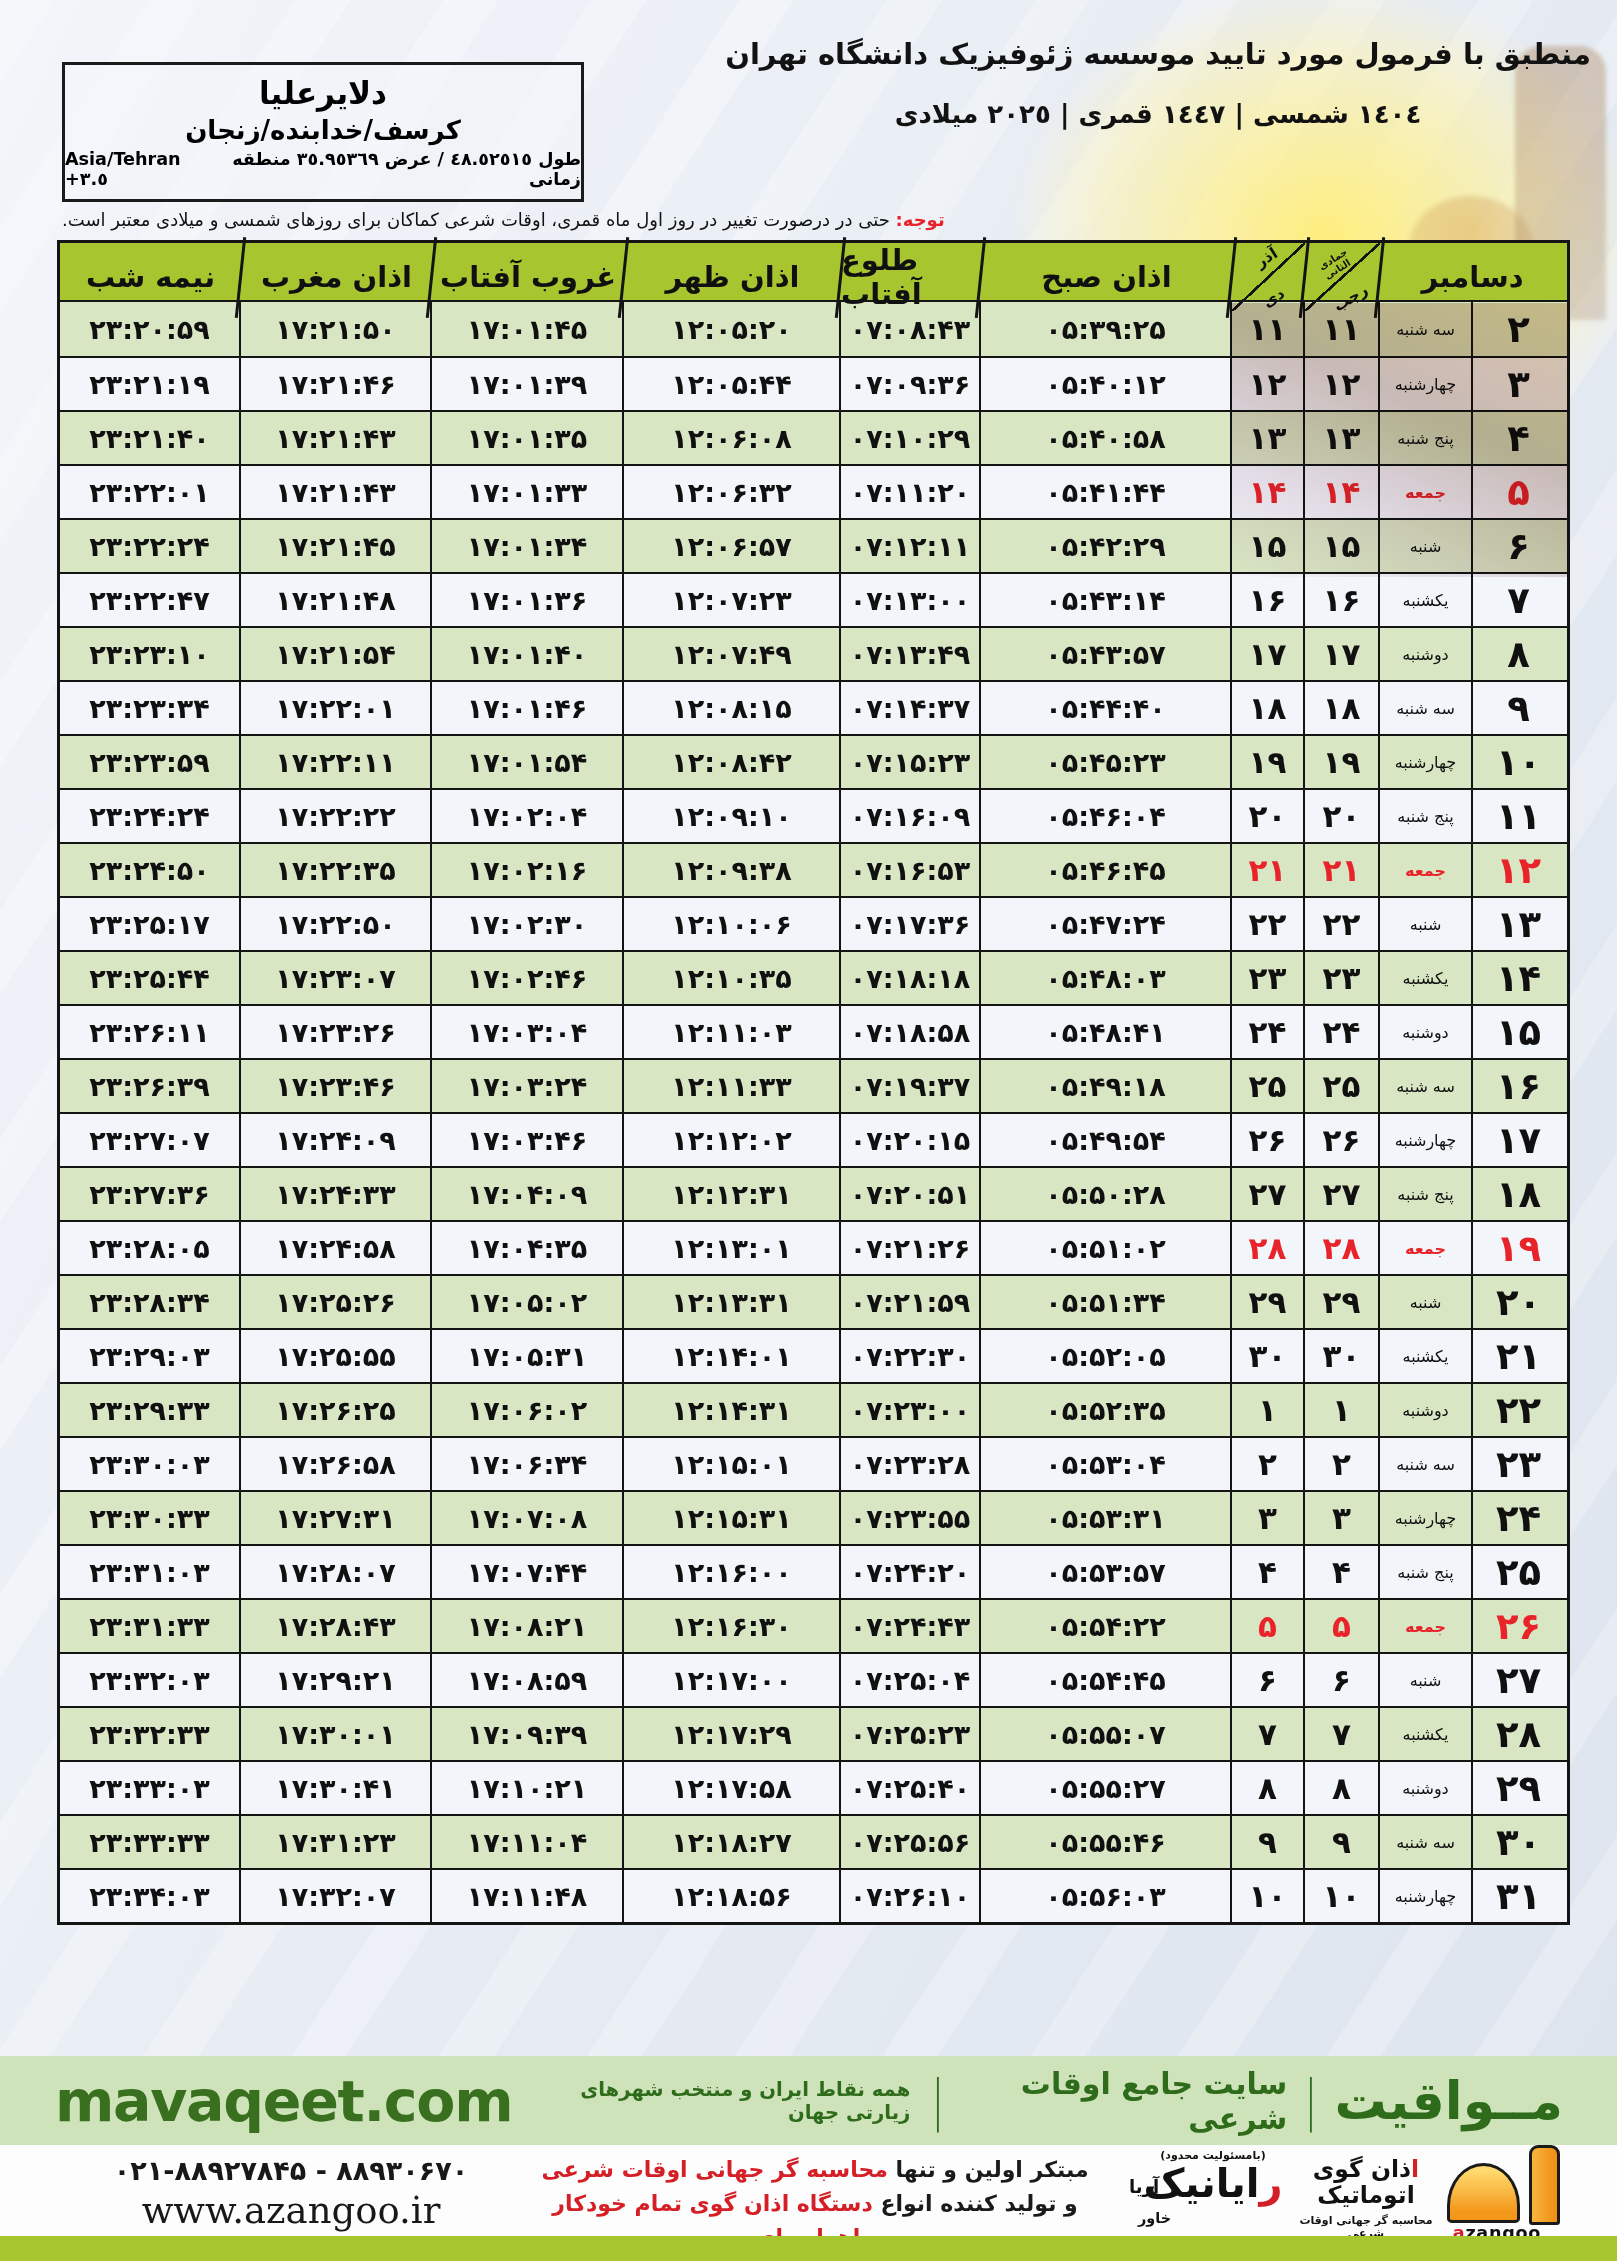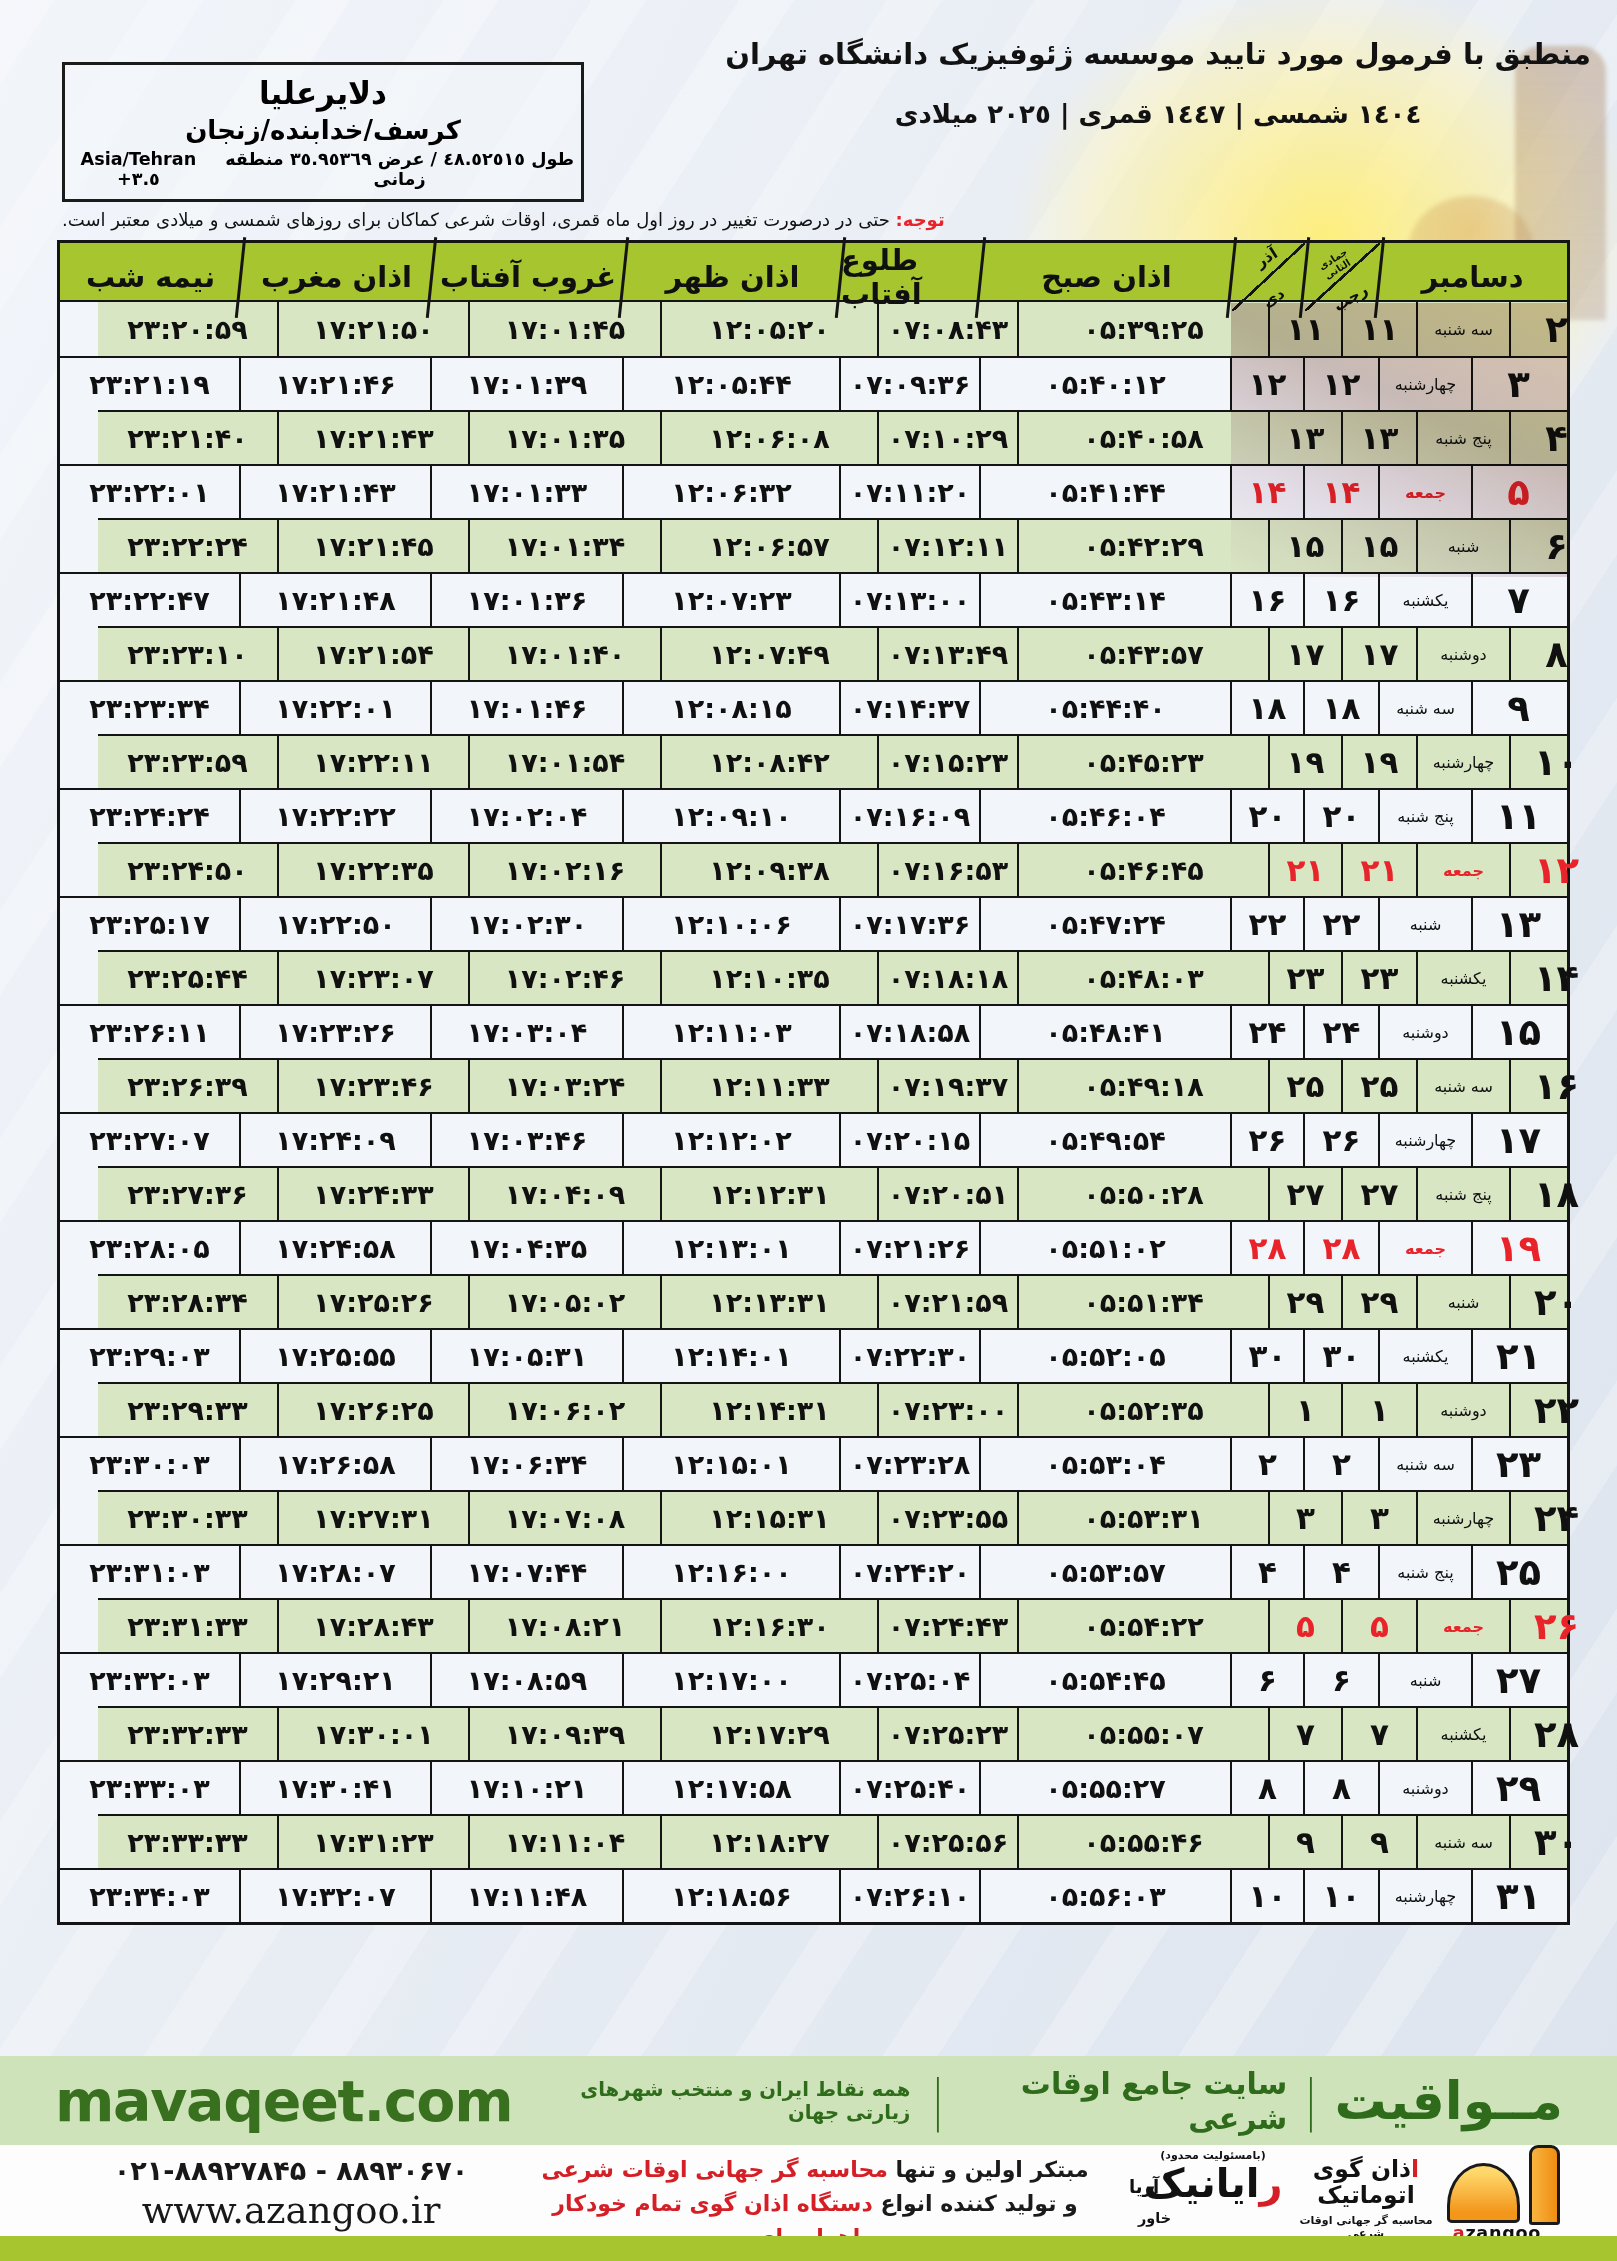--- a/index.html
+++ b/index.html
@@ -18,21 +18,21 @@
     background:radial-gradient(circle at 50% 35%,rgba(214,150,60,.40),rgba(150,90,50,.15) 75%,rgba(255,255,255,0));filter:blur(2.6px);}
 
   
   .title-block{position:absolute;top:34px;right:26px;width:868px;text-align:center;direction:rtl;color:#121212;}
   .title-block h1{margin:0;font-size:56px;font-weight:bold;line-height:1.12;}
   .subtitle{font-size:29px;font-weight:bold;margin-top:2.6px;}
   .dateline{font-size:26px;margin-top:28px;font-weight:bold;}
 
   
   .loc-box{position:absolute;left:62px;top:62px;width:522px;height:140px;border:3.3px solid #1b1b1b;
-    background:rgba(242,246,250,.55);direction:rtl;display:flex;flex-direction:column;align-items:center;justify-content:center;gap:3.9px;box-sizing:border-box;text-align:center;}
+    background:rgba(242,246,250,.55);direction:rtl;display:flex;flex-direction:column;align-items:center;justify-content:center;gap:3.9px;box-sizing:border-box;}
   .loc-name{font-size:31px;font-weight:bold;}
   .loc-region{font-size:26px;font-weight:bold;}
   .loc-coords{font-size:17.6px;font-weight:bold;display:flex;direction:rtl;gap:6.5px;align-items:baseline;}
   .tz{direction:ltr;unicode-bidi:isolate;}
 
   
   .notice{position:absolute;left:62px;top:209px;direction:rtl;font-size:18px;white-space:nowrap;color:#111;}
   .notice .red{color:#e8232a;font-weight:bold;}
 
   
@@ -43,21 +43,21 @@
     font-size:29px;font-weight:bold;color:#101010;}
   .thead .hcell:not(:last-child)::after{content:"";position:absolute;right:-0.7px;top:-6.5px;bottom:-6.5px;width:2.6px;background:#141414;transform:rotate(6deg);}
   .diag{background-image:linear-gradient(to top left,transparent calc(50% - 1.3px),#141414 calc(50% - 1.3px),#141414 calc(50% + 1.3px),transparent calc(50% + 1.3px));}
   .diag .d-top{position:absolute;top:5.2px;left:50%;transform:translateX(-62%) rotate(-32deg);font-size:15.7px;font-weight:bold;}
   .diag .d-top.small{font-size:9.8px;top:7.8px;}
   .diag .d-bot{position:absolute;bottom:3.9px;left:50%;transform:translateX(-30%) rotate(-32deg);font-size:15.7px;font-weight:bold;}
 
   .tbody .row{display:grid;grid-template-columns:181px 191px 192px 217px 140px 251px 73px 75px 93px 91px;
     height:54px;border-top:2.6px solid #141414;background:#f2f5f9;box-sizing:border-box;}
   .tbody .row:first-child{border-top:none;}
-  .tbody .row.alt{background:#d9e6c4;margin-left:38px;}
+  .tbody .row.alt{background:#d9e6c4;}
   .cell{display:flex;align-items:center;justify-content:center;box-sizing:border-box;color:#101010;}
   .row .cell:not(:last-child){border-right:2px solid #141414;}
   .c-time{font-size:27px;font-weight:bold;direction:ltr;letter-spacing:0.7px;}
   .c-num{font-size:31px;font-weight:bold;}
   .c-wd{font-size:16px;direction:rtl;font-weight:500;}
   .c-day{font-size:37px;font-weight:bold;}
   .row.friday .c-num,.row.friday .c-wd,.row.friday .c-day{color:#e8232a;font-weight:bold;}
   .photo-bleed{position:absolute;right:0;top:60px;width:336px;height:274px;pointer-events:none;mix-blend-mode:multiply;z-index:5;
     background:linear-gradient(205deg,rgba(205,155,95,.50),rgba(125,75,55,.34) 40%,rgba(175,130,160,.22) 72%,rgba(255,255,255,0));}
 

